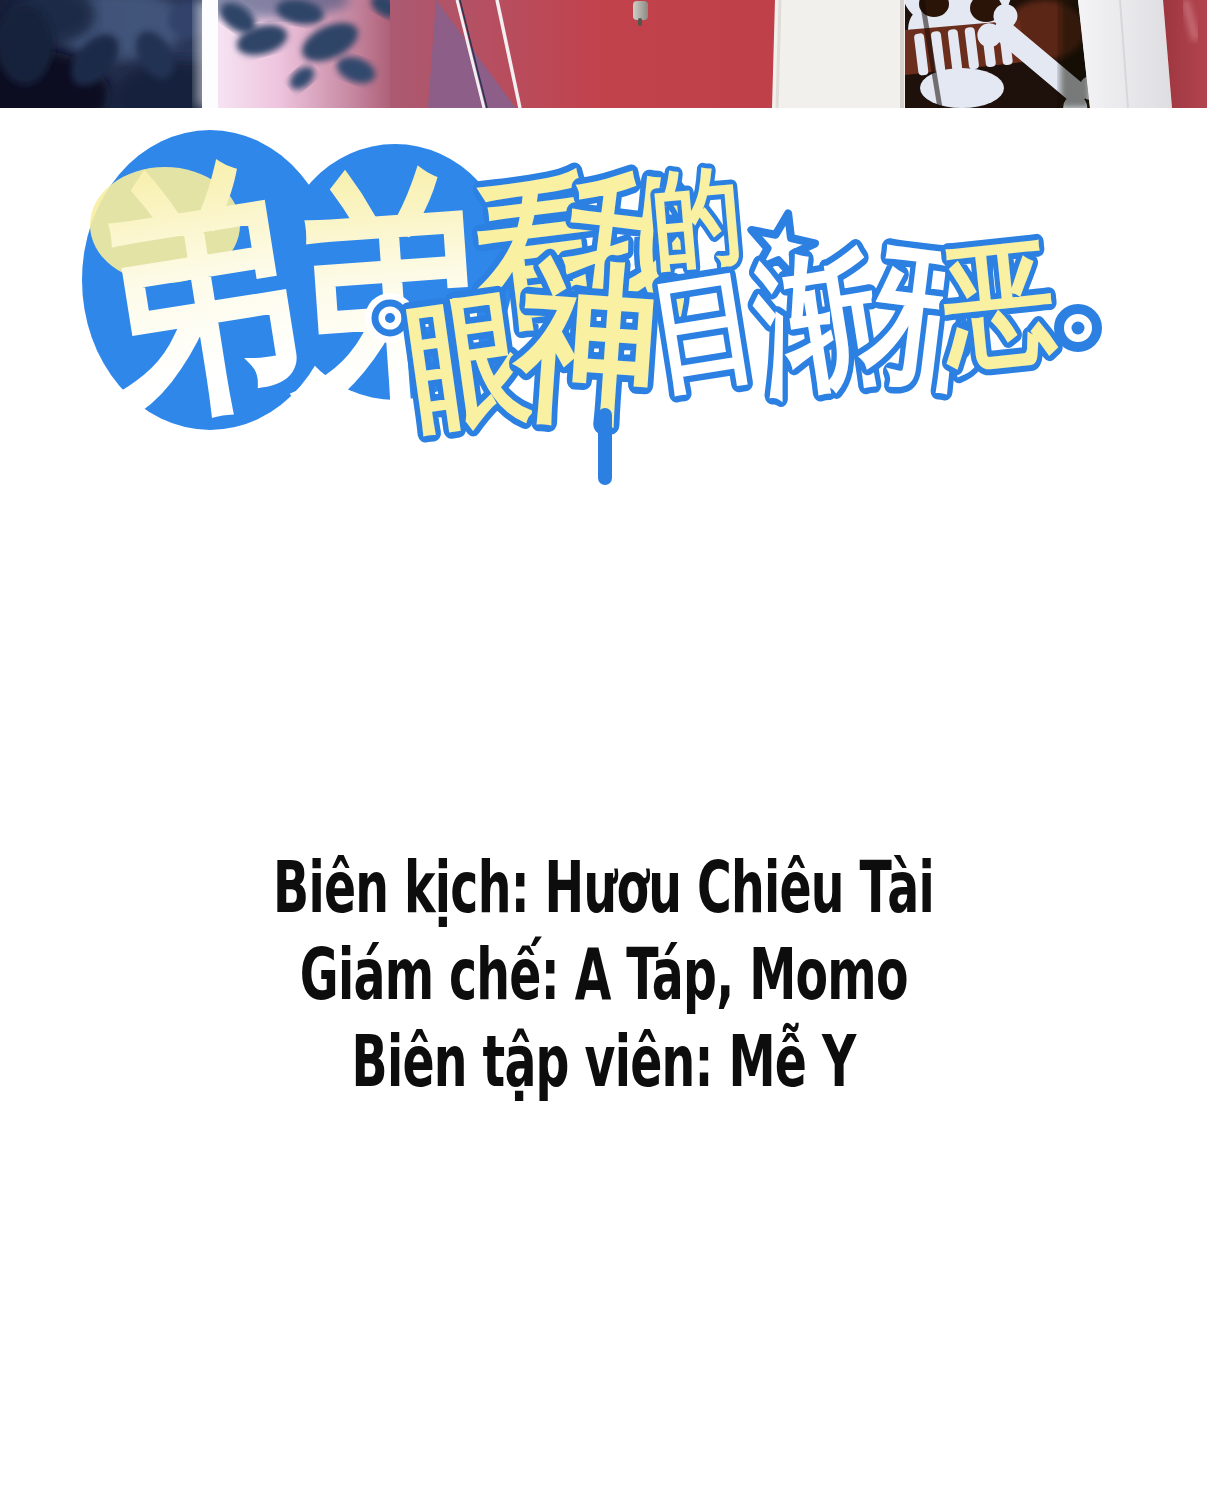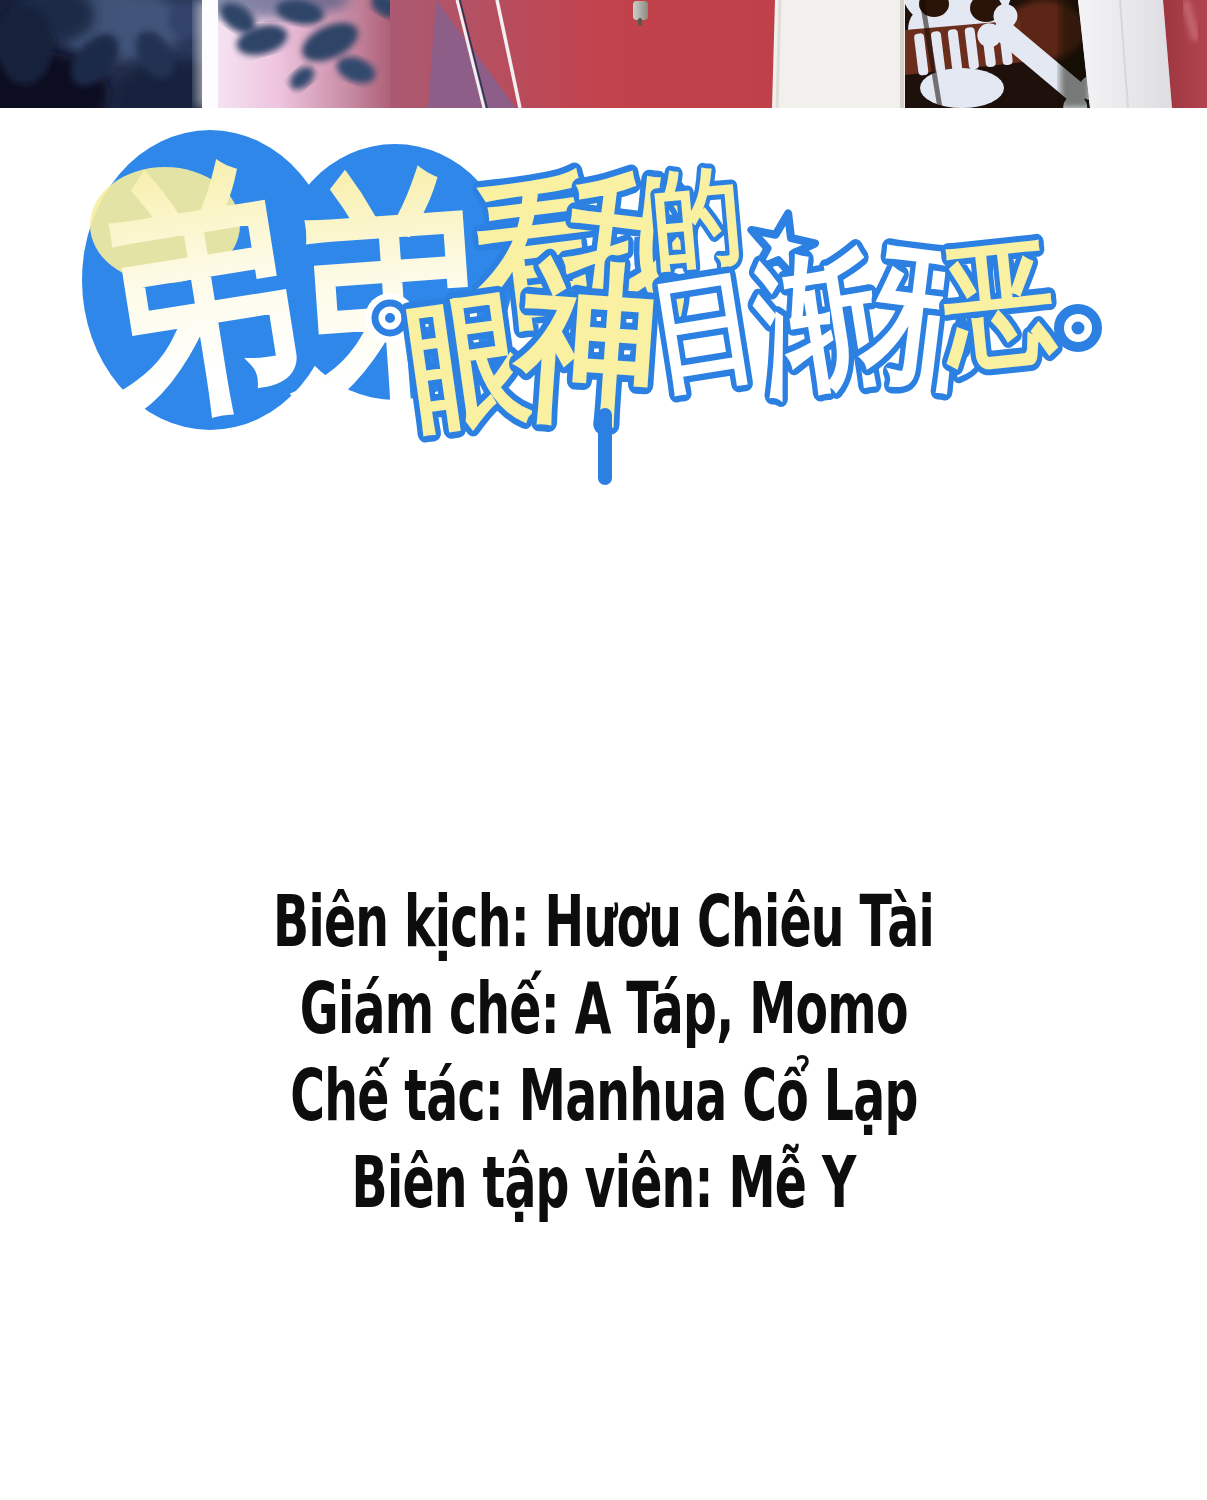--- a/index.html
+++ b/index.html
@@ -1,21 +1,21 @@
 <!DOCTYPE html>
 <html><head>
 <meta charset="utf-8">
 <style>
   html,body{margin:0;padding:0;background:#ffffff;}
   .page{position:relative;width:1207px;height:1500px;background:#ffffff;overflow:hidden;
         font-family:"DejaVu Sans","Liberation Sans",sans-serif;}
   .strip-svg{display:block;}
   .title-svg{position:absolute;left:0;top:0;pointer-events:none;}
   .tchar{font-family:"DejaVu Sans","Liberation Sans",sans-serif;font-weight:bold;}
-  .credits{position:absolute;top:878px;left:0;width:100%;}
+  .credits{position:absolute;top:844px;left:0;width:100%;}
   .credit-line{height:87px;display:flex;align-items:center;justify-content:center;}
   .credit-line>span{display:inline-block;white-space:nowrap;font-weight:bold;font-size:64px;
         color:#0d0d0d;letter-spacing:-1px;transform:scale(0.74,1.1);transform-origin:center;}
 </style>
 </head>
 <body>
 
 <div class="page">
 
   <svg class="strip-svg" width="1207" height="108" viewBox="0 0 1207 108">
@@ -200,20 +200,17 @@
   </svg>
 
   <div class="credits">
     <div class="credit-line">
       <span>Biên kịch: Hươu Chiêu Tài</span>
     </div>
     <div class="credit-line">
       <span>Giám chế: A Táp, Momo</span>
     </div>
     <div class="credit-line">
-      <span>Chế tác: Manhua Cổ Lạp</span>
-    </div>
-    <div class="credit-line">
       <span>Biên tập viên: Mễ Y</span>
     </div>
   </div>
 
 </div>
 
 </body></html>

